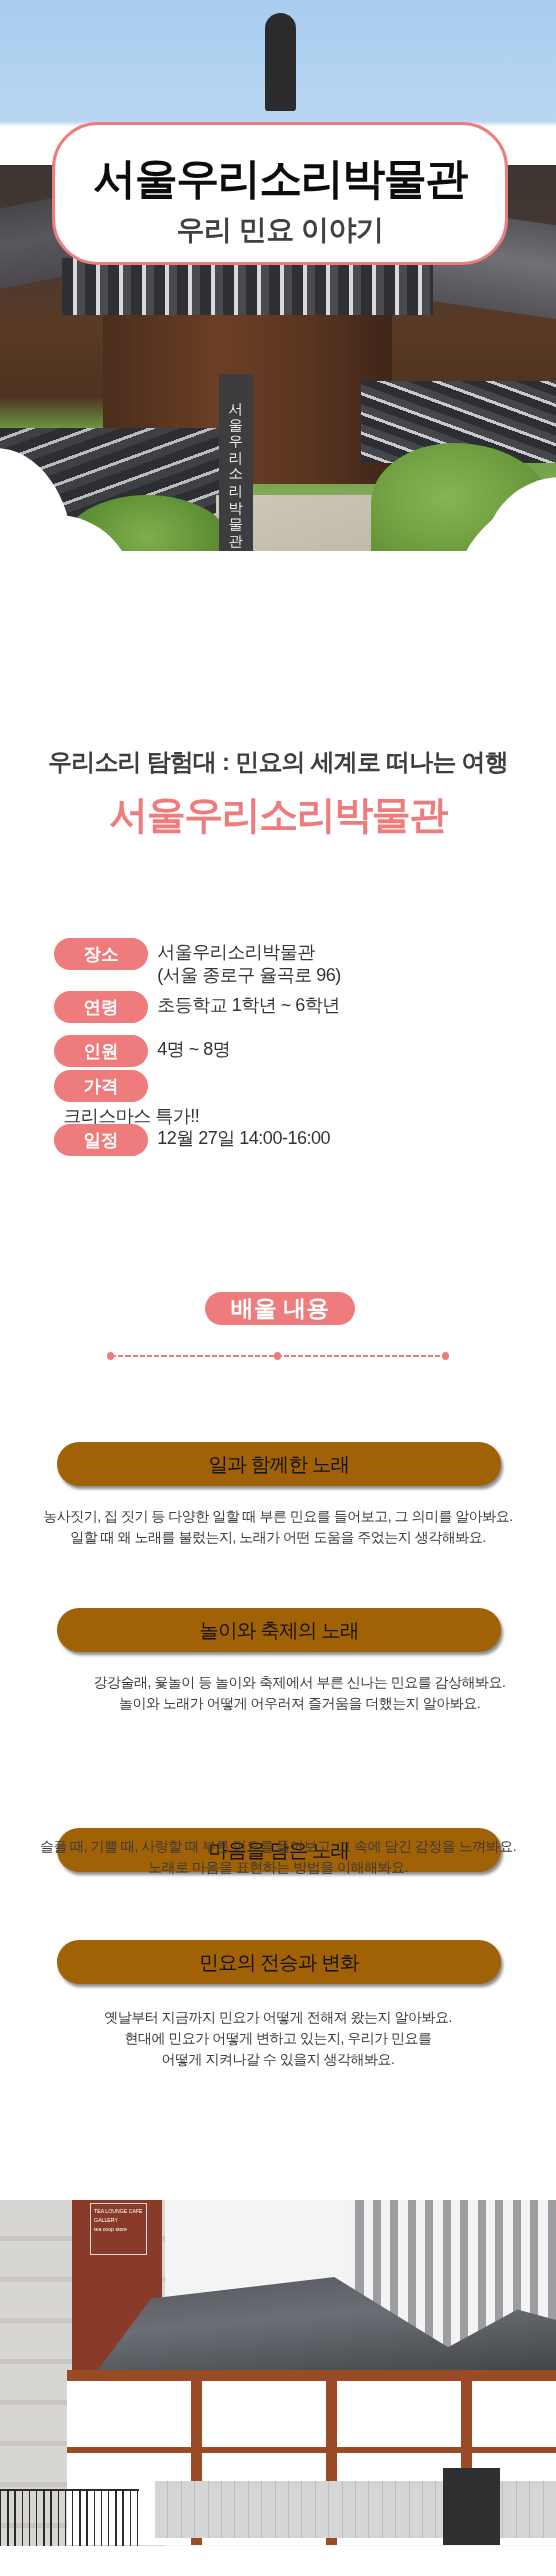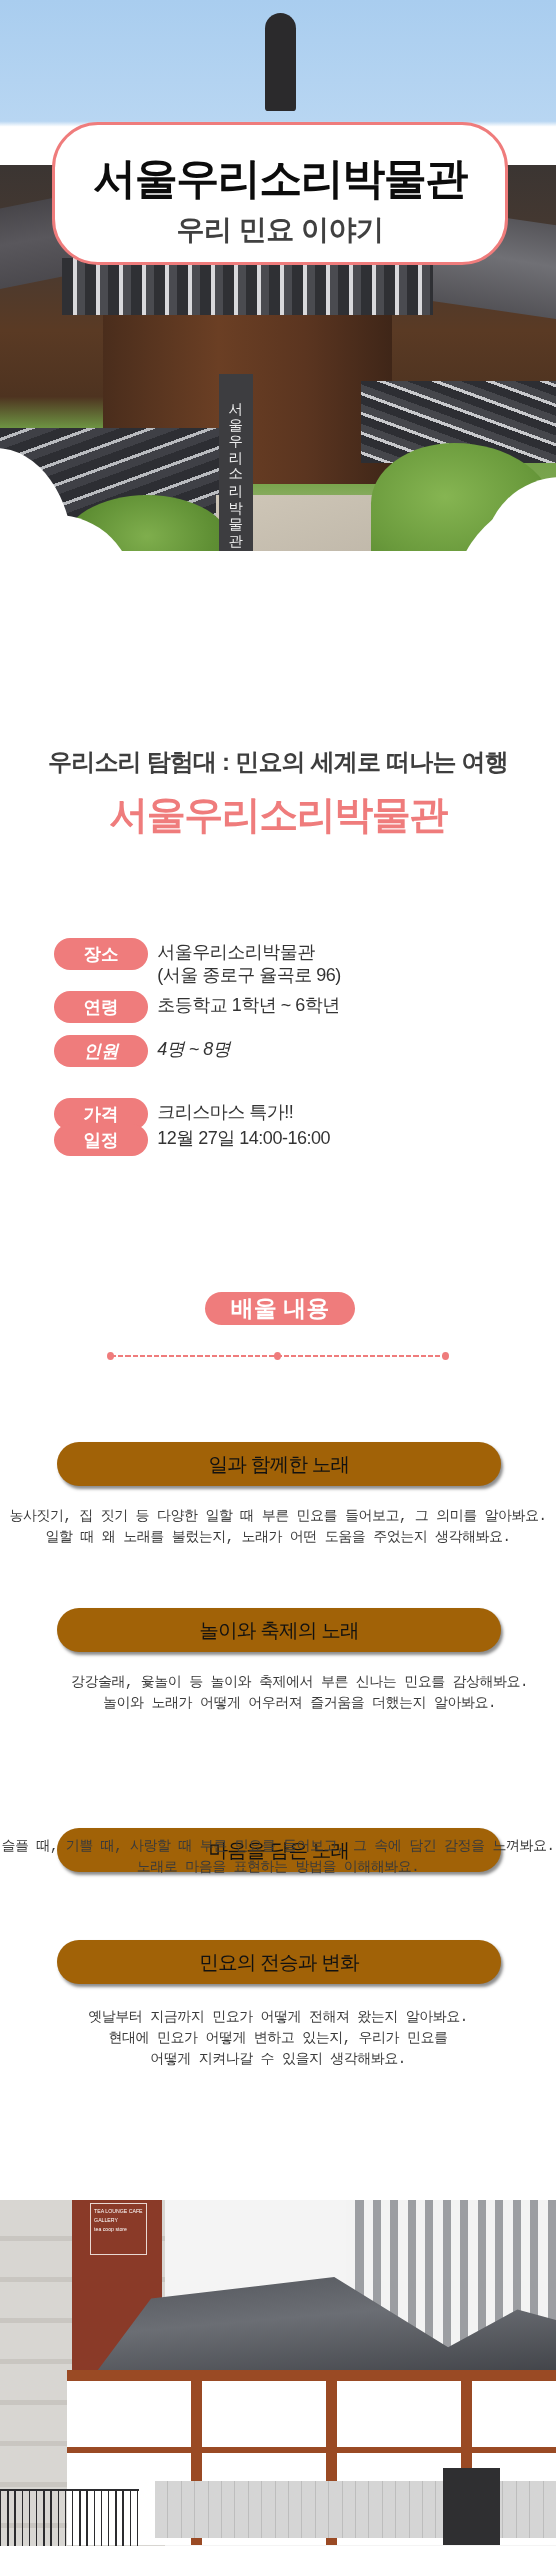--- a/index.html
+++ b/index.html
@@ -44,21 +44,21 @@
   .info-value { margin-left: 9.3px; font-family: "Liberation Sans", sans-serif; font-size: 18px; color: #333; line-height: 23px; letter-spacing: -0.5px; padding-top: 3.1px; white-space: pre-line; }
 
   
   .section-pill { position: absolute; left: 205px; top: 1292px; width: 150px; height: 33px; background: #EF7C7C; border-radius: 16.5px; color: #fff; font-family: "Liberation Sans", sans-serif; font-weight: 700; font-size: 23px; display: flex; align-items: center; justify-content: center; }
   .dotline { position: absolute; left: 107px; top: 1352px; width: 342px; height: 8.2px; }
   .dotline .dash { position: absolute; left: 4.1px; right: 4.1px; top: 3.1px; height: 2.1px; background: repeating-linear-gradient(90deg, #EF7C7C 0 5.2px, transparent 5.2px 7.2px); }
   .dotline .dot { position: absolute; top: 0; width: 7.2px; height: 8.2px; border-radius: 50%; background: #EF7C7C; }
 
   
   .topic-card { position: absolute; left: 57px; width: 444px; height: 44px; background: #a16207; border-radius: 22px; box-shadow: 2.1px 3.1px 3.1px rgba(0,0,0,0.45), 0 0 1px rgba(0,0,0,0.08); display: flex; align-items: center; justify-content: center; font-family: "Liberation Sans", sans-serif; font-size: 19.6px; color: #111; letter-spacing: -0.8px; }
-  .topic-desc { position: absolute; left: 0; right: 0; text-align: center; font-family: Liberation Mono, monospace; font-size: 14px; color: #3a3a3a; line-height: 21px; letter-spacing: -0.5px; white-space: pre-line; }
+  .topic-desc { position: absolute; left: 0; right: 0; text-align: center; font-family: Liberation Sans, sans-serif; font-size: 14px; color: #3a3a3a; line-height: 21px; letter-spacing: -0.5px; white-space: pre-line; }
 
   
   .photo2 { position: absolute; left: 0; top: 2200px; width: 556px; height: 346px; overflow: hidden; background: #f2f2f2; }
   .p2-sky { position: absolute; inset: 0; background: #f4f4f4; }
   .p2-left-bldg { position: absolute; left: 0; top: 0; width: 165px; height: 346px; background: repeating-linear-gradient(180deg, #d8d6d2 0 36px, #c9c6c1 36px 41px); }
   .p2-brick { position: absolute; left: 72px; top: 0; width: 90px; height: 319px; background: #8a3a28; }
   .p2-sign { position: absolute; left: 90px; top: 2.6px; width: 57px; height: 52px; border: 1px solid #e9d8d2; color: #fff; font-size: 5.2px; padding: 3.1px; line-height: 9.3px; font-family: "Liberation Sans", sans-serif; }
   .p2-tower { position: absolute; left: 346px; top: 0; width: 210px; height: 216px; background: repeating-linear-gradient(90deg, #f3f3f3 0 9.3px, #9c9ea2 9.3px 17.5px); }
   .p2-roof { position: absolute; left: 62px; top: 77px; width: 495px; height: 108px; background: linear-gradient(175deg, #53565c 0%, #6b6e74 40%, #3b3d42 100%); clip-path: polygon(5% 100%, 18% 20%, 55% 0%, 78% 65%, 92% 30%, 100% 40%, 100% 100%); }
   .p2-body { position: absolute; left: 67px; top: 170px; width: 489px; height: 175px; background: #ffffff; }
@@ -104,25 +104,25 @@
 
 <div class="info-row" style="top:938px;">
   <div class="info-label">장소</div>
   <div class="info-value">서울우리소리박물관
 (서울 종로구 율곡로 96)</div>
 </div>
 <div class="info-row" style="top:991px;">
   <div class="info-label">연령</div>
   <div class="info-value">초등학교 1학년 ~ 6학년</div>
 </div>
-<div class="info-row" style="top:1035px;font-style:italic;">
+<div class="info-row" style="top:1035px;">
   <div class="info-label">인원</div>
   <div class="info-value">4명 ~ 8명</div>
 </div>
-<div class="info-row" style="top:1098px;">
+<div class="info-row" style="top:1070px;flex-direction:column;">
   <div class="info-label">가격</div>
   <div class="info-value">크리스마스 특가!!</div>
 </div>
 <div class="info-row" style="top:1124px;">
   <div class="info-label">일정</div>
   <div class="info-value">12월 27일 14:00-16:00</div>
 </div>
 
 <div class="section-pill">배울 내용</div>
 <div class="dotline">

